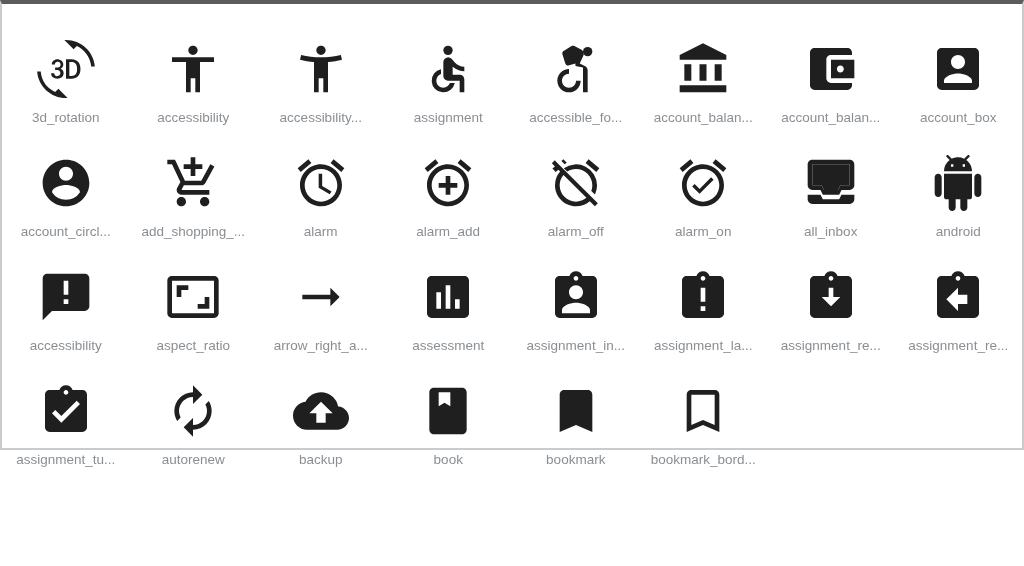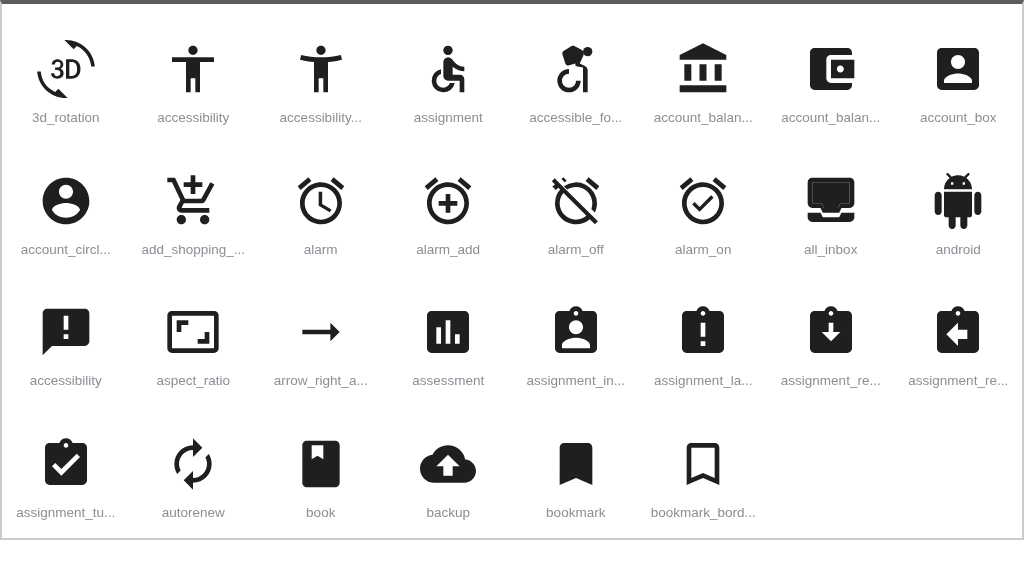--- a/index.html
+++ b/index.html
@@ -8,21 +8,21 @@
     padding: 0;
     width: 1024px;
     height: 566px;
     overflow: hidden;
     background: #ffffff;
     font-family: "Liberation Sans", sans-serif;
   }
   #viewport {
     position: relative;
     width: 1024px;
-    height: 540px;
+    height: 450px;
     background: #ffffff;
     border-left: 2px solid #c9cccf;
     border-right: 2px solid #c9cccf;
     border-bottom: 2px solid #c9cccf;
     border-top: 4px solid #5a5c5e;
   }
   #grid {
     display: grid;
     grid-template-columns: repeat(8, 1fr);
     grid-template-rows: repeat(4, 1fr);
@@ -271,32 +271,32 @@
         <div class="glyph">
           <svg width="56" height="56" viewBox="0 0 24 24" fill="currentColor">
     <path d="M12 6v3l4-4-4-4v3c-4.42 0-8 3.58-8 8 0 1.57.46 3.03 1.24 4.26L6.7 14.8A5.87 5.87 0 0 1 6 12c0-3.31 2.69-6 6-6zm6.76 1.74L17.3 9.2c.44.84.7 1.79.7 2.8 0 3.31-2.69 6-6 6v-3l-4 4 4 4v-3c4.42 0 8-3.58 8-8 0-1.57-.46-3.03-1.24-4.26z"></path>
   </svg>
         </div>
         <div class="label">autorenew</div>
       </div>
       <div class="cell">
         <div class="glyph">
           <svg width="56" height="56" viewBox="0 0 24 24" fill="currentColor">
+    <path d="M19.35 10.04A7.49 7.49 0 0 0 12 4C9.11 4 6.6 5.64 5.35 8.04A5.994 5.994 0 0 0 0 14c0 3.31 2.69 6 6 6h13c2.76 0 5-2.24 5-5 0-2.64-2.05-4.78-4.65-4.96zM14 13v4h-4v-4H7l5-5 5 5h-3z"></path>
+  </svg>
+        </div>
+        <div class="label">backup</div>
+      </div>
+      <div class="cell">
+        <div class="glyph">
+          <svg width="56" height="56" viewBox="0 0 24 24" fill="currentColor">
     <path d="M18 2H6c-1.1 0-2 .9-2 2v16c0 1.1.9 2 2 2h12c1.1 0 2-.9 2-2V4c0-1.1-.9-2-2-2zm-5 8l-2.5-1.5L8 10V4h5v6z"></path>
   </svg>
         </div>
         <div class="label">book</div>
-      </div>
-      <div class="cell">
-        <div class="glyph">
-          <svg width="56" height="56" viewBox="0 0 24 24" fill="currentColor">
-    <path d="M19.35 10.04A7.49 7.49 0 0 0 12 4C9.11 4 6.6 5.64 5.35 8.04A5.994 5.994 0 0 0 0 14c0 3.31 2.69 6 6 6h13c2.76 0 5-2.24 5-5 0-2.64-2.05-4.78-4.65-4.96zM14 13v4h-4v-4H7l5-5 5 5h-3z"></path>
-  </svg>
-        </div>
-        <div class="label">backup</div>
       </div>
       <div class="cell">
         <div class="glyph">
           <svg width="56" height="56" viewBox="0 0 24 24" fill="currentColor">
     <path d="M17 3H7c-1.1 0-1.99.9-1.99 2L5 21l7-3 7 3V5c0-1.1-.9-2-2-2z"></path>
   </svg>
         </div>
         <div class="label">bookmark</div>
       </div>
       <div class="cell">

